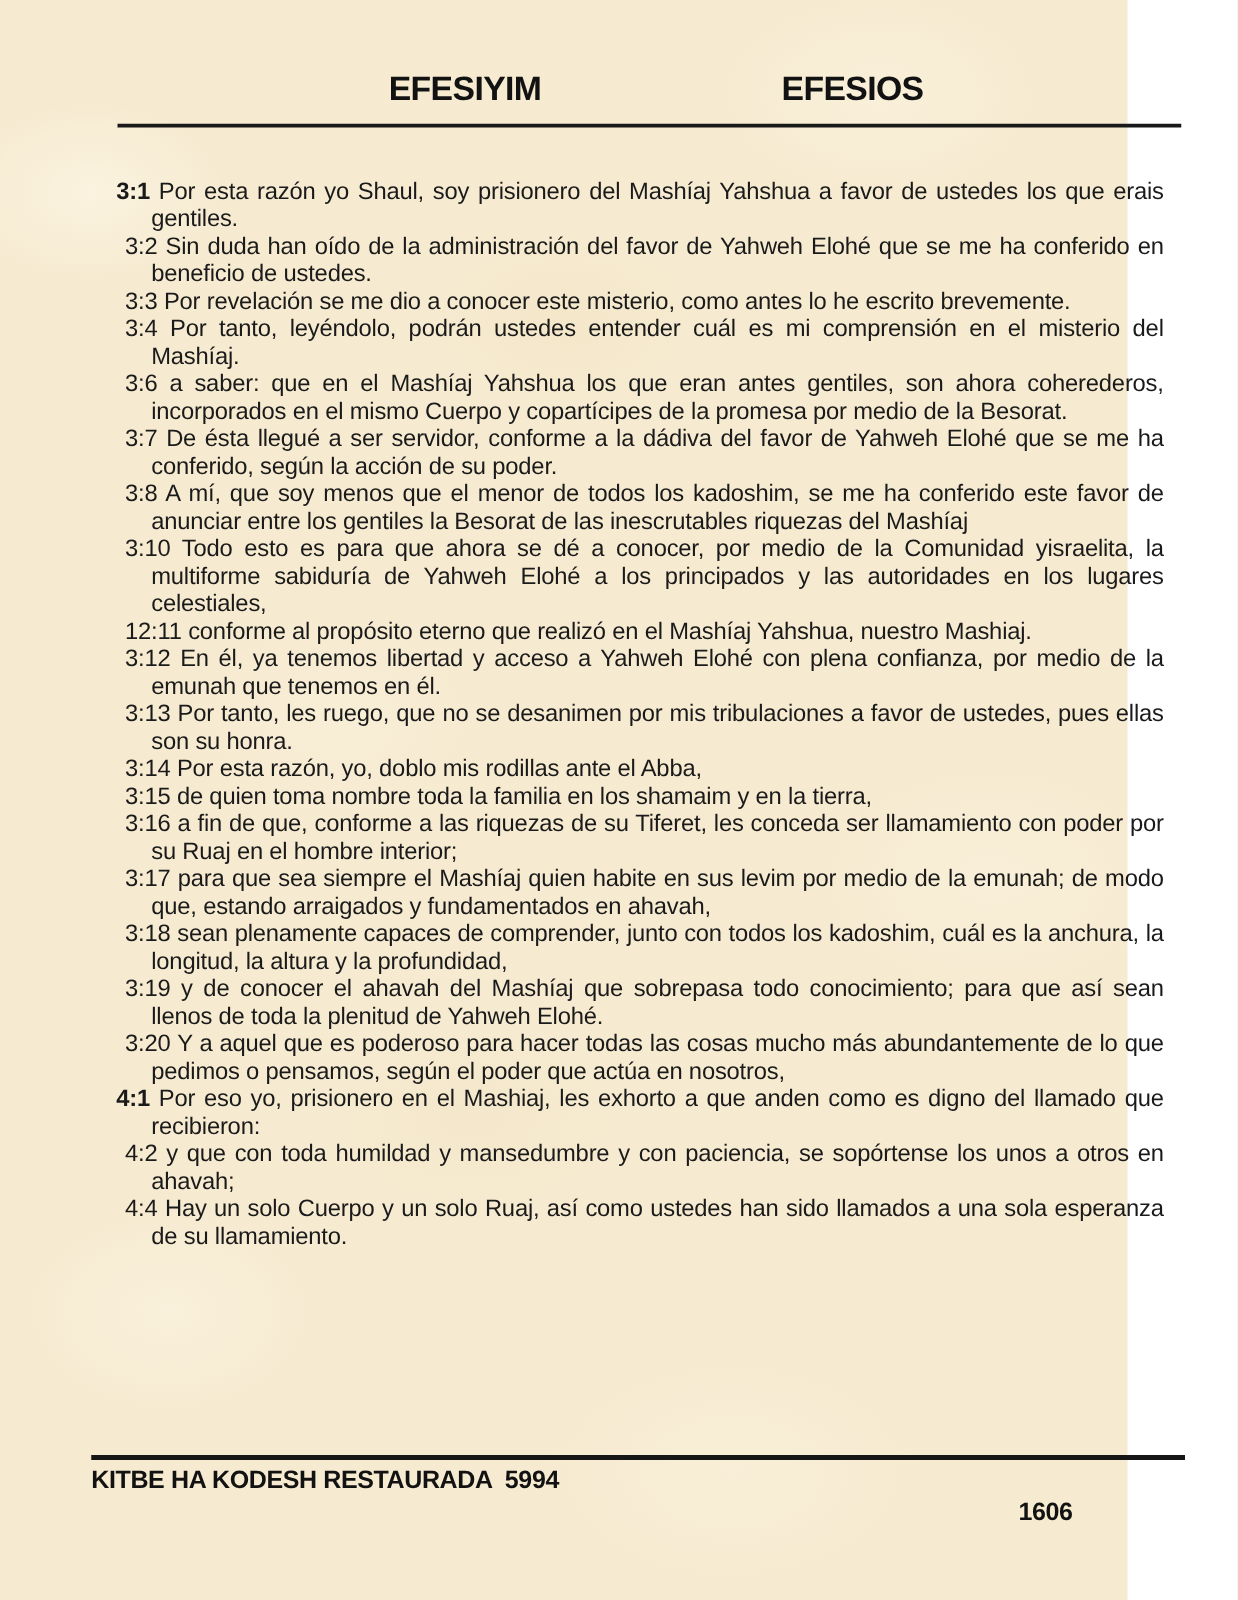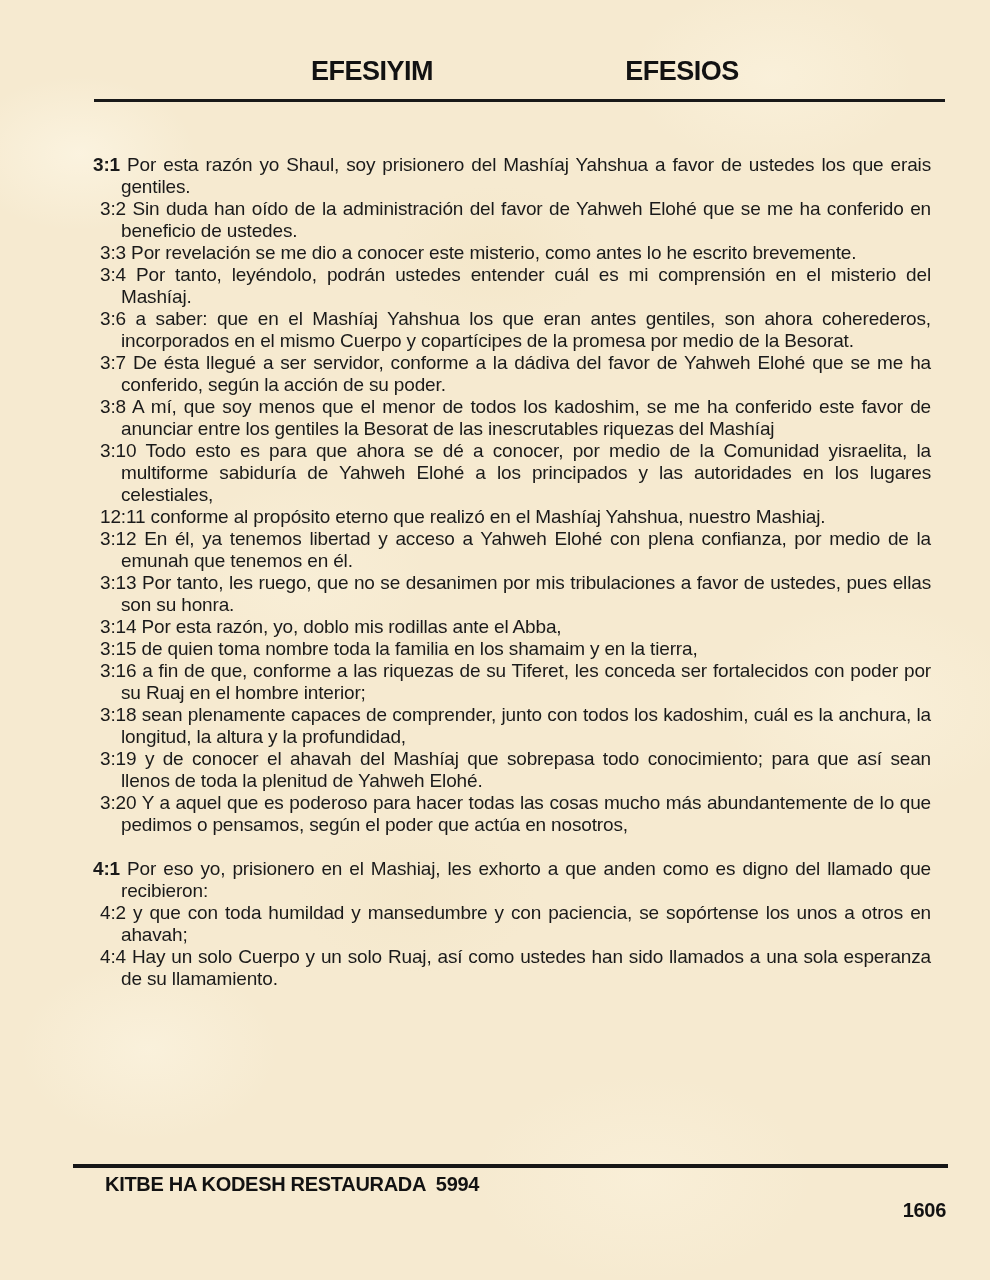--- a/index.html
+++ b/index.html
@@ -3,21 +3,21 @@
 <meta charset="utf-8">
 <style>
   html,body{margin:0;padding:0;}
   body{
     width:990px;height:1280px;
     font-family:"Liberation Sans","DejaVu Sans",sans-serif;
     overflow:hidden;
   }
   .page{
     position:relative;
-    width:990px;height:1280px;
+    width:902px;height:1280px;
     background-color:#f6ead0;
     background-image:
       radial-gradient(ellipse 180px 120px at 8% 12%, rgba(255,250,235,.55), transparent 65%),
       radial-gradient(ellipse 220px 140px at 78% 6%, rgba(253,246,227,.5), transparent 65%),
       radial-gradient(ellipse 200px 150px at 30% 45%, rgba(252,244,224,.4), transparent 65%),
       radial-gradient(ellipse 240px 160px at 88% 55%, rgba(253,246,227,.45), transparent 65%),
       radial-gradient(ellipse 200px 140px at 15% 82%, rgba(253,247,230,.5), transparent 65%),
       radial-gradient(ellipse 260px 160px at 65% 92%, rgba(252,244,224,.45), transparent 65%),
       radial-gradient(ellipse 150px 100px at 50% 20%, rgba(240,225,190,.35), transparent 70%),
       radial-gradient(ellipse 170px 110px at 42% 70%, rgba(240,226,193,.3), transparent 70%);
@@ -29,40 +29,40 @@
     font-size:27px;font-weight:800;letter-spacing:-.5px;
     color:#121212;white-space:nowrap;
   }
   .t-left{left:372px;}
   .t-right{left:682px;}
   .header-rule{
     position:absolute;top:99px;left:94px;
     width:851px;height:3px;background:#191919;
   }
   .verses{
-    position:absolute;top:154px;left:93px;width:838px;
+    position:absolute;top:143px;left:93px;width:838px;
     font-size:19px;line-height:22px;letter-spacing:-.15px;
     color:#1a1a1a;
   }
   .verse{
     margin:0;
     text-align:justify;
     padding-left:28px;
     text-indent:-21px;
   }
   .verse .vnum{font-weight:400;}
   .verse.chapter-start{text-indent:-28px;}
   .verse.chapter-start .vnum{font-weight:700;}
-  .verse.chapter-start:not(:first-child){margin-top:22px;}
+  .verse.chapter-start:not(:first-child){}
   .footer-rule{
     position:absolute;top:1164px;left:73px;
     width:875px;height:4px;background:#161616;
   }
   .f-left{
-    position:absolute;top:1173px;left:105px;
+    position:absolute;top:1173px;left:73px;
     font-size:20px;font-weight:700;letter-spacing:-.3px;
     white-space:pre;color:#121212;
   }
   .f-right{
     position:absolute;top:1199px;right:44px;
     font-size:20px;font-weight:700;letter-spacing:-.3px;
     color:#121212;
   }
 </style>
 </head>
@@ -97,22 +97,23 @@
   <p class="verse"><span class="vnum">12:11</span> <span class="vtext">conforme al propósito eterno que realizó en el Mashíaj Yahshua, nuestro Mashiaj.</span></p>
 
   <p class="verse"><span class="vnum">3:12</span> <span class="vtext">En él, ya tenemos libertad y acceso a Yahweh Elohé con plena confianza, por medio de la emunah que tenemos en él.</span></p>
 
   <p class="verse"><span class="vnum">3:13</span> <span class="vtext">Por tanto, les ruego, que no se desanimen por mis tribulaciones a favor de ustedes, pues ellas son su honra.</span></p>
 
   <p class="verse"><span class="vnum">3:14</span> <span class="vtext">Por esta razón, yo, doblo mis rodillas ante el Abba,</span></p>
 
   <p class="verse"><span class="vnum">3:15</span> <span class="vtext">de quien toma nombre toda la familia en los shamaim y en la tierra,</span></p>
 
-  <p class="verse"><span class="vnum">3:16</span> <span class="vtext">a fin de que, conforme a las riquezas de su Tiferet, les conceda ser fortalecidos con poder por su Ruaj en el hombre interior;</span></p>
+  <p class="verse"><span class="vnum">3:16</span> <span class="vtext">a fin de que, conforme a las riquezas de su Tiferet, les conceda ser llamamiento con poder por su Ruaj en el hombre interior;</span></p>
 
+  <p class="verse"><span class="vnum">3:17</span> <span class="vtext">para que sea siempre el Mashíaj quien habite en sus levim por medio de la emunah; de modo que, estando arraigados y fundamentados en ahavah,</span></p>
 
   <p class="verse"><span class="vnum">3:18</span> <span class="vtext">sean plenamente capaces de comprender, junto con todos los kadoshim, cuál es la anchura, la longitud, la altura y la profundidad,</span></p>
 
   <p class="verse"><span class="vnum">3:19</span> <span class="vtext">y de conocer el ahavah del Mashíaj que sobrepasa todo conocimiento; para que así sean llenos de toda la plenitud de Yahweh Elohé.</span></p>
 
   <p class="verse"><span class="vnum">3:20</span> <span class="vtext">Y a aquel que es poderoso para hacer todas las cosas mucho más abundantemente de lo que pedimos o pensamos, según el poder que actúa en nosotros,</span></p>
 
 
   <p class="verse chapter-start"><span class="vnum">4:1</span> <span class="vtext">Por eso yo, prisionero en el Mashiaj, les exhorto a que anden como es digno del llamado que recibieron:</span></p>
 

